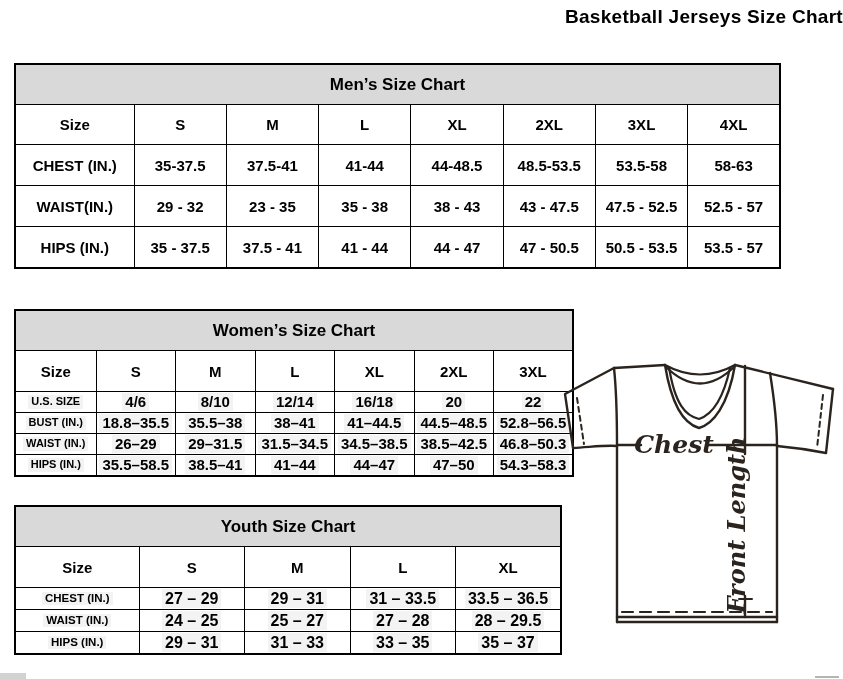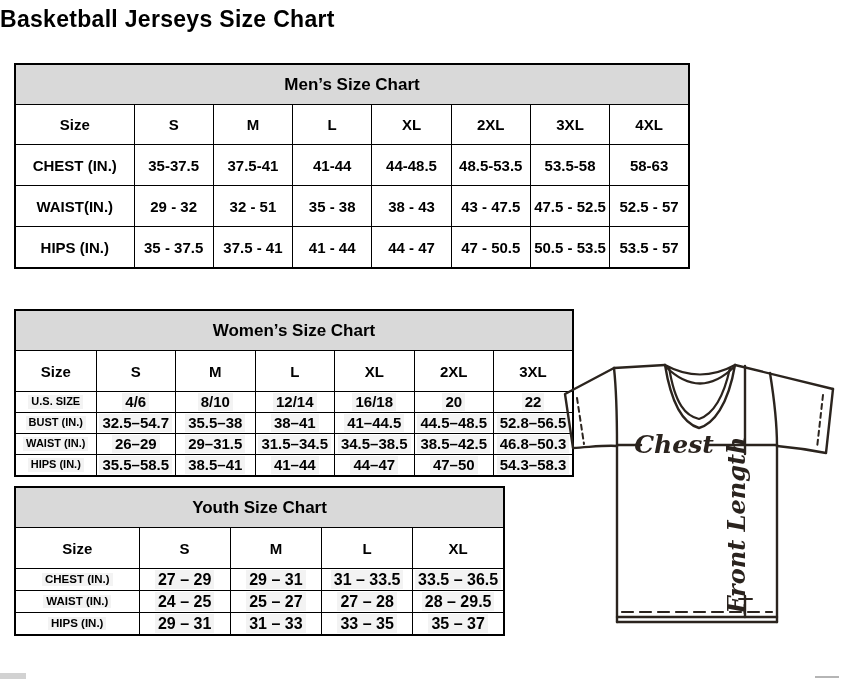--- a/index.html
+++ b/index.html
@@ -1,39 +1,39 @@
 <!DOCTYPE html>
 <html><head>
 <meta charset="utf-8">
 <style>
   html,body{margin:0;padding:0;background:#fff;}
   #page{position:relative;width:843px;height:679px;background:#ffffff;overflow:hidden;
         font-family:"Liberation Sans",sans-serif;}
-  .page-title{position:absolute;top:6px;left:0;width:100%;text-align:left;
-      font-weight:bold;font-size:23px;color:#000;letter-spacing:.3px;}
+  .page-title{position:absolute;top:6px;left:0;width:100%;text-align:right;
+      font-weight:bold;font-size:19px;color:#000;letter-spacing:.3px;}
 
   table.size-table{position:absolute;border-collapse:collapse;table-layout:fixed;
       background:#fff;border:2px solid #000;color:#000;font-weight:bold;text-align:center;}
   .size-table th,.size-table td{border:1px solid #000;padding:0;vertical-align:middle;}
   .size-table .title-cell{background:#d9d9d9;font-size:17px;}
 
-  table.men{left:14px;top:63px;width:676px;padding-left:12px;}
+  table.men{left:14px;top:63px;width:767px;padding-left:12px;}
   .men col.label-col{width:119px;}
   .men .title-cell{height:39px;}
   .men .colhdr th{height:39px;font-size:15px;}
   .men td{height:40px;font-size:15px;}
 
   table.women{left:14px;top:309px;width:560px;}
   .women col.label-col{width:81px;}
   .women .title-cell{height:39px;}
   .women .colhdr th{height:40px;font-size:15px;}
   .women td{height:20px;font-size:15px;}
   .women td.rowlabel{font-size:11px;}
 
-  table.youth{left:14px;top:486px;width:491px;}
+  table.youth{left:14px;top:505px;width:548px;}
   .youth col.label-col{width:124px;}
   .youth .title-cell{height:39px;}
   .youth .colhdr th{height:40px;font-size:15px;}
   .youth td{height:21px;font-size:16px;}
   .youth td.rowlabel{font-size:11.5px;}
 
   .hl{background:#f3f3f3;padding:0 3px;display:inline-block;line-height:1.2;}
 
   #jersey{position:absolute;left:556px;top:356px;}
   #jersey text{font-family:"DejaVu Serif","Liberation Serif",serif;
@@ -80,21 +80,21 @@
           <td>37.5-41</td>
           <td>41-44</td>
           <td>44-48.5</td>
           <td>48.5-53.5</td>
           <td>53.5-58</td>
           <td>58-63</td>
         </tr>
         <tr>
           <td class="rowlabel">WAIST(IN.)</td>
           <td>29 - 32</td>
-          <td>32 - 51</td>
+          <td>23 - 35</td>
           <td>35 - 38</td>
           <td>38 - 43</td>
           <td>43 - 47.5</td>
           <td>47.5 - 52.5</td>
           <td>52.5 - 57</td>
         </tr>
         <tr>
           <td class="rowlabel">HIPS (IN.)</td>
           <td>35 - 37.5</td>
           <td>37.5 - 41</td>
@@ -133,21 +133,21 @@
           <td class="rowlabel"><span class="hl">U.S. SIZE</span></td>
           <td><span class="hl">4/6</span></td>
           <td><span class="hl">8/10</span></td>
           <td><span class="hl">12/14</span></td>
           <td><span class="hl">16/18</span></td>
           <td><span class="hl">20</span></td>
           <td><span class="hl">22</span></td>
         </tr>
         <tr>
           <td class="rowlabel"><span class="hl">BUST (IN.)</span></td>
-          <td><span class="hl">32.5–54.7</span></td>
+          <td><span class="hl">18.8–35.5</span></td>
           <td><span class="hl">35.5–38</span></td>
           <td><span class="hl">38–41</span></td>
           <td><span class="hl">41–44.5</span></td>
           <td><span class="hl">44.5–48.5</span></td>
           <td><span class="hl">52.8–56.5</span></td>
         </tr>
         <tr>
           <td class="rowlabel"><span class="hl">WAIST (IN.)</span></td>
           <td><span class="hl">26–29</span></td>
           <td><span class="hl">29–31.5</span></td>

